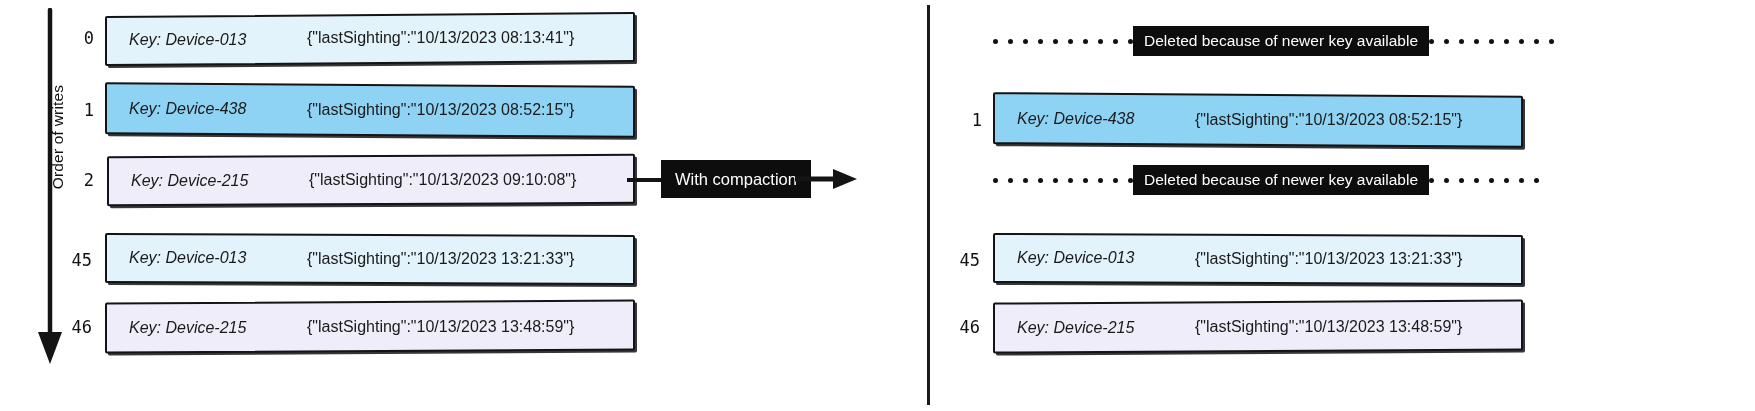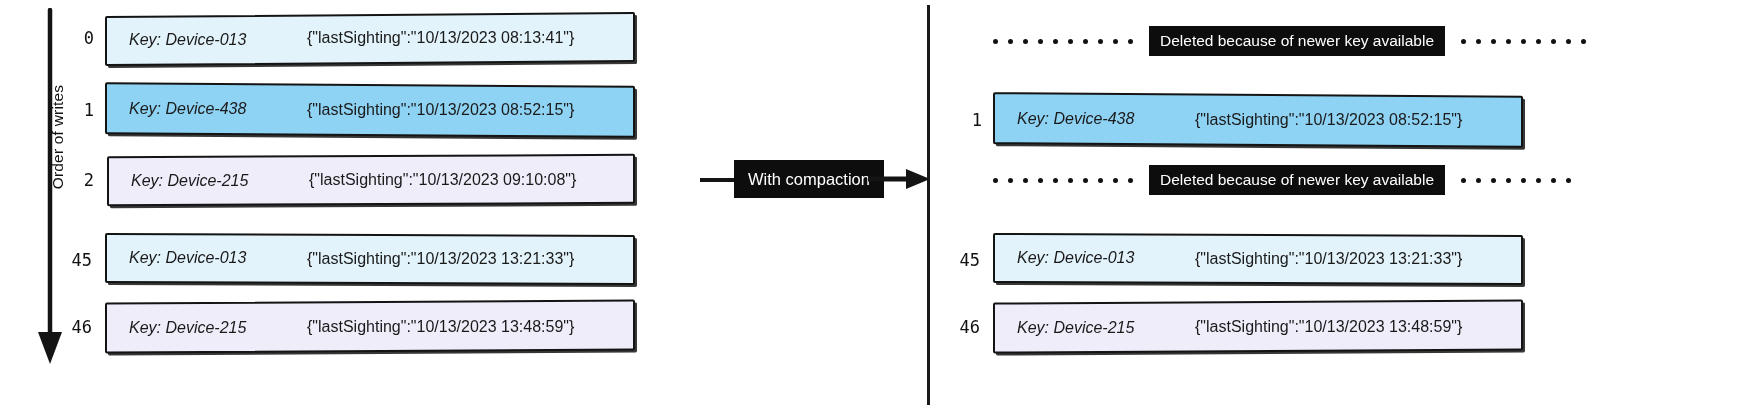--- a/index.html
+++ b/index.html
@@ -48,30 +48,30 @@
   .sk4{transform:skewY(0.22deg);}
   .sk5{transform:skewY(-0.35deg);}
   .sk1 > span, .sk2 > span, .sk3 > span, .sk4 > span, .sk5 > span{display:inline-block;}
   .sk1 > span{transform:skewY(0.45deg);}
   .sk2 > span{transform:skewY(-0.4deg);}
   .sk3 > span{transform:skewY(0.25deg);}
   .sk4 > span{transform:skewY(-0.22deg);}
   .sk5 > span{transform:skewY(0.35deg);}
 
   
-  #compaction-arrow{position:absolute;left:700px;top:160px;width:235px;height:40px;}
+  #compaction-arrow{position:absolute;left:627px;top:160px;width:235px;height:40px;}
   #compaction-line{position:absolute;left:0;top:18px;width:36px;height:4px;background:#141414;}
   #compaction-chip{
     position:absolute;left:34px;top:0;height:38px;background:#0d0d0d;color:#fff;
     display:flex;align-items:center;padding:0 14px;font-size:16.5px;white-space:nowrap;
   }
   #compaction-head{position:absolute;top:7px;width:64px;height:24px;}
 
   
-  .deleted-marker{position:absolute;height:20px;display:flex;align-items:center;gap:16px;}
+  .deleted-marker{position:absolute;height:20px;display:flex;align-items:center;}
   .dots-left,.dots-right{
     height:30px;display:flex;align-items:center;gap:10px;
   }
   .dot{width:5px;height:5px;border-radius:50%;background:#111;flex:0 0 auto;}
   .deleted-chip{
     background:#0d0d0d;color:#fff;height:30px;display:flex;align-items:center;
     padding:0 11px;font-size:15.5px;white-space:nowrap;
   }
 </style>
 </head>

